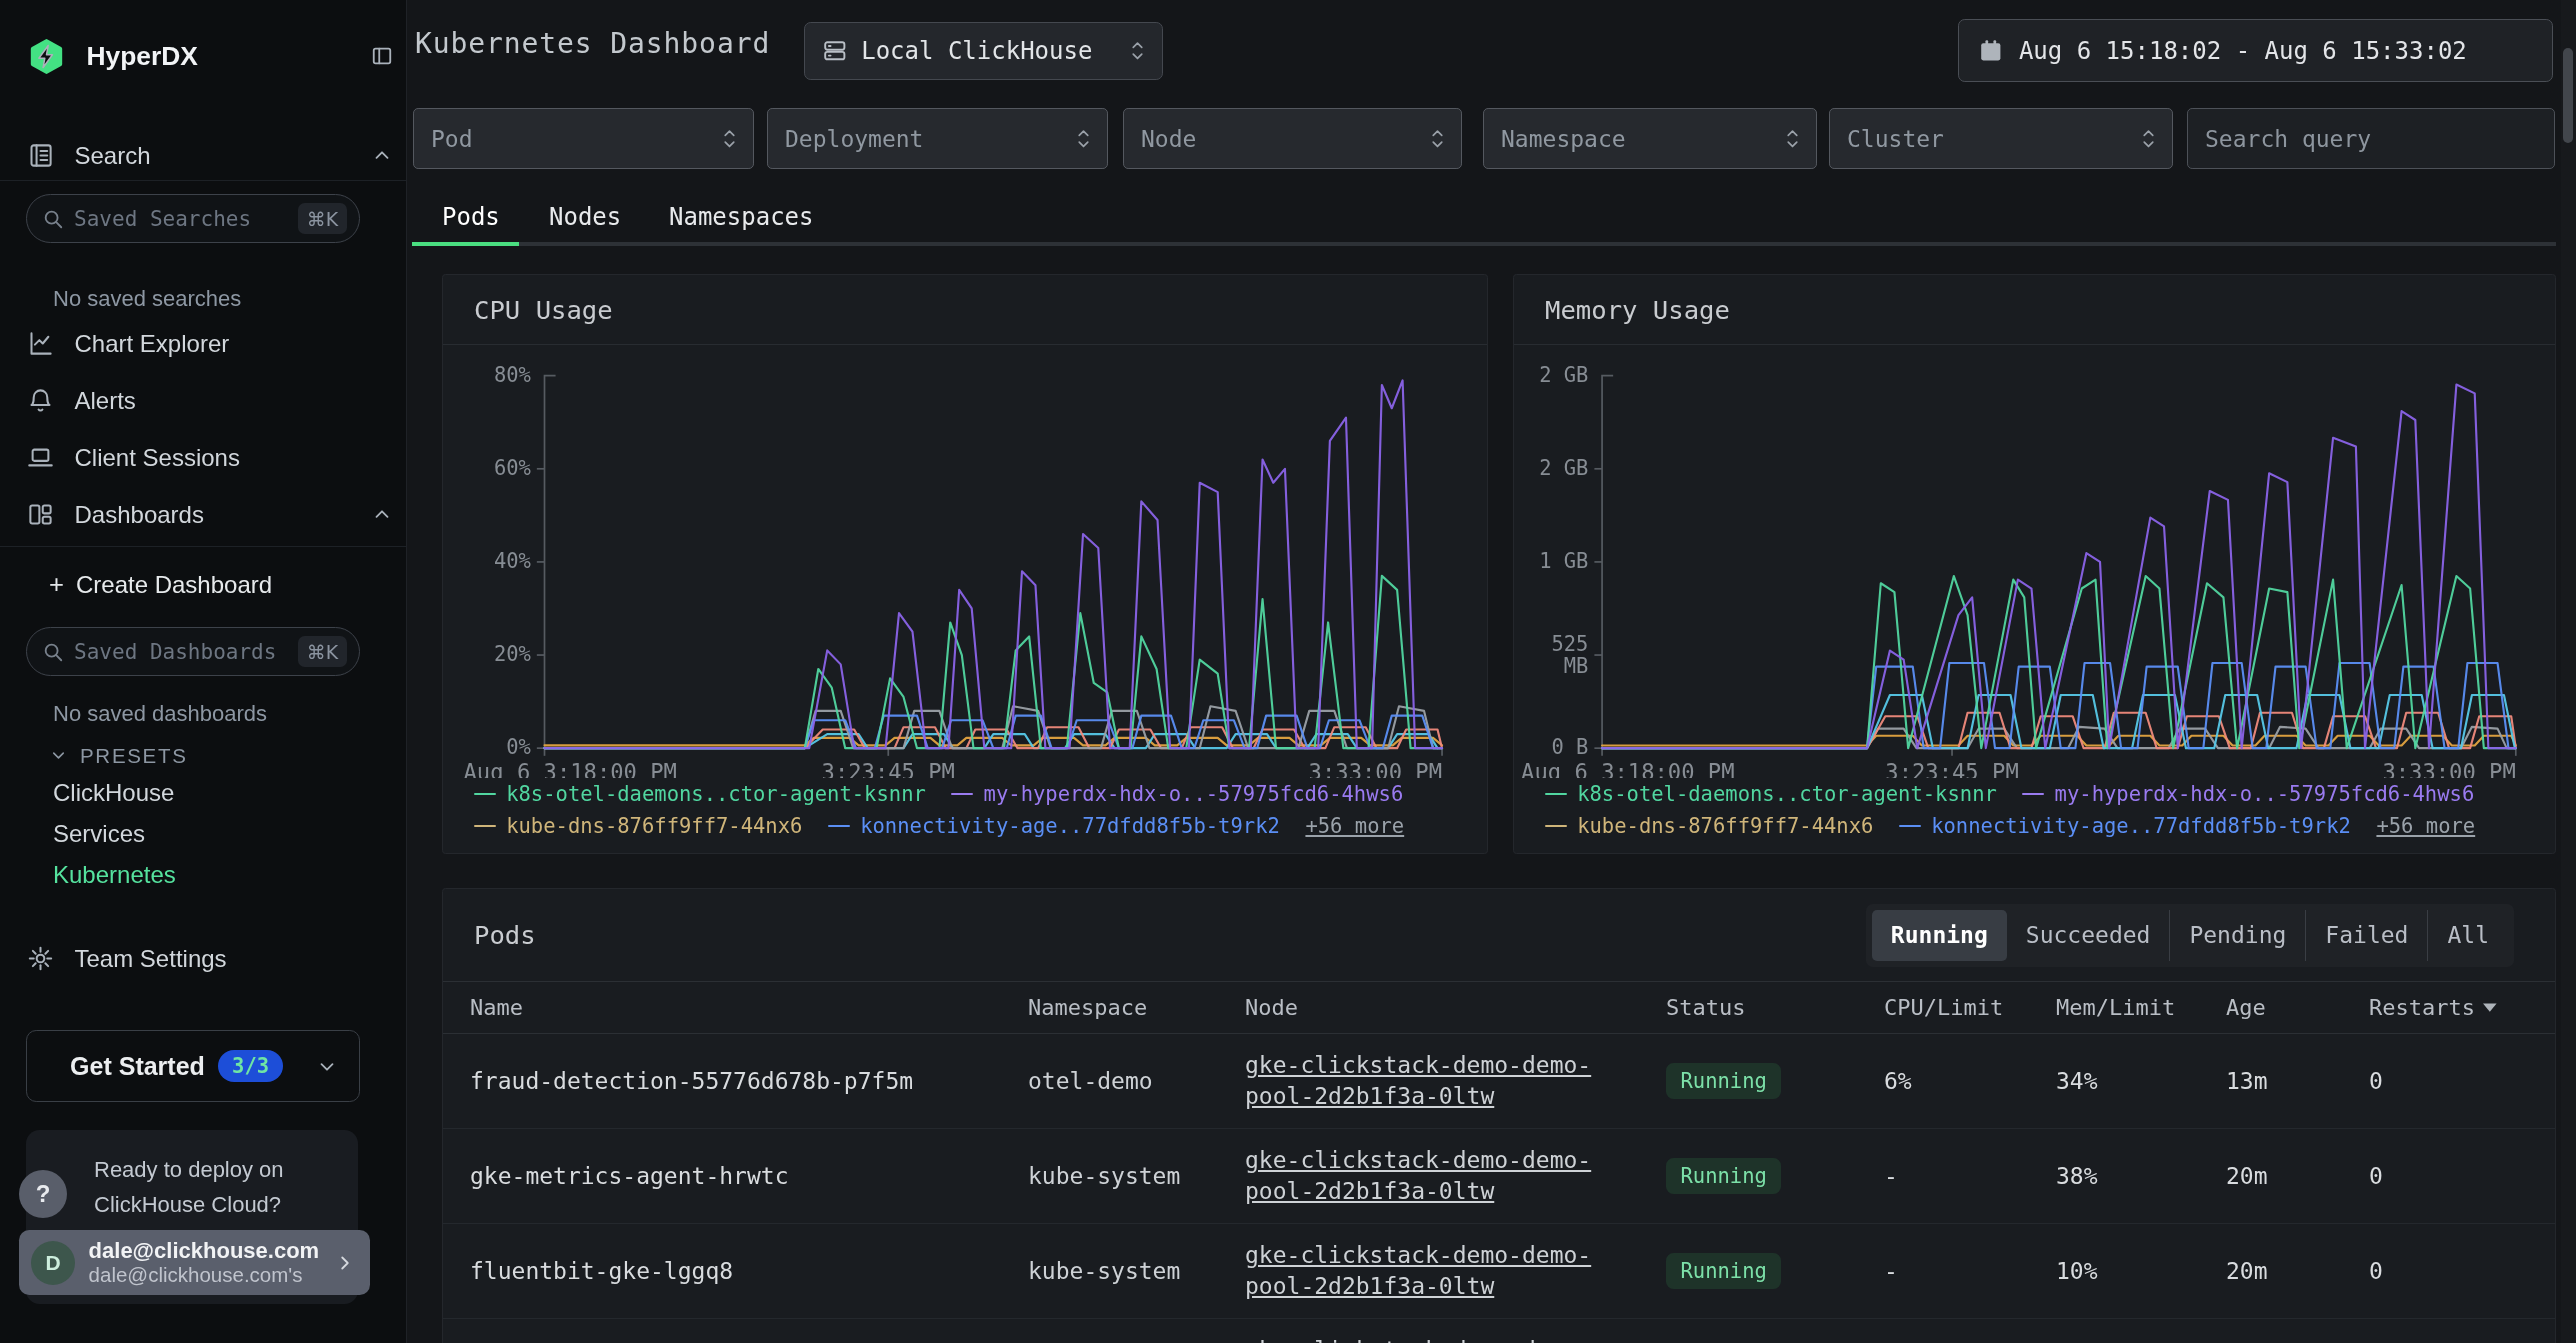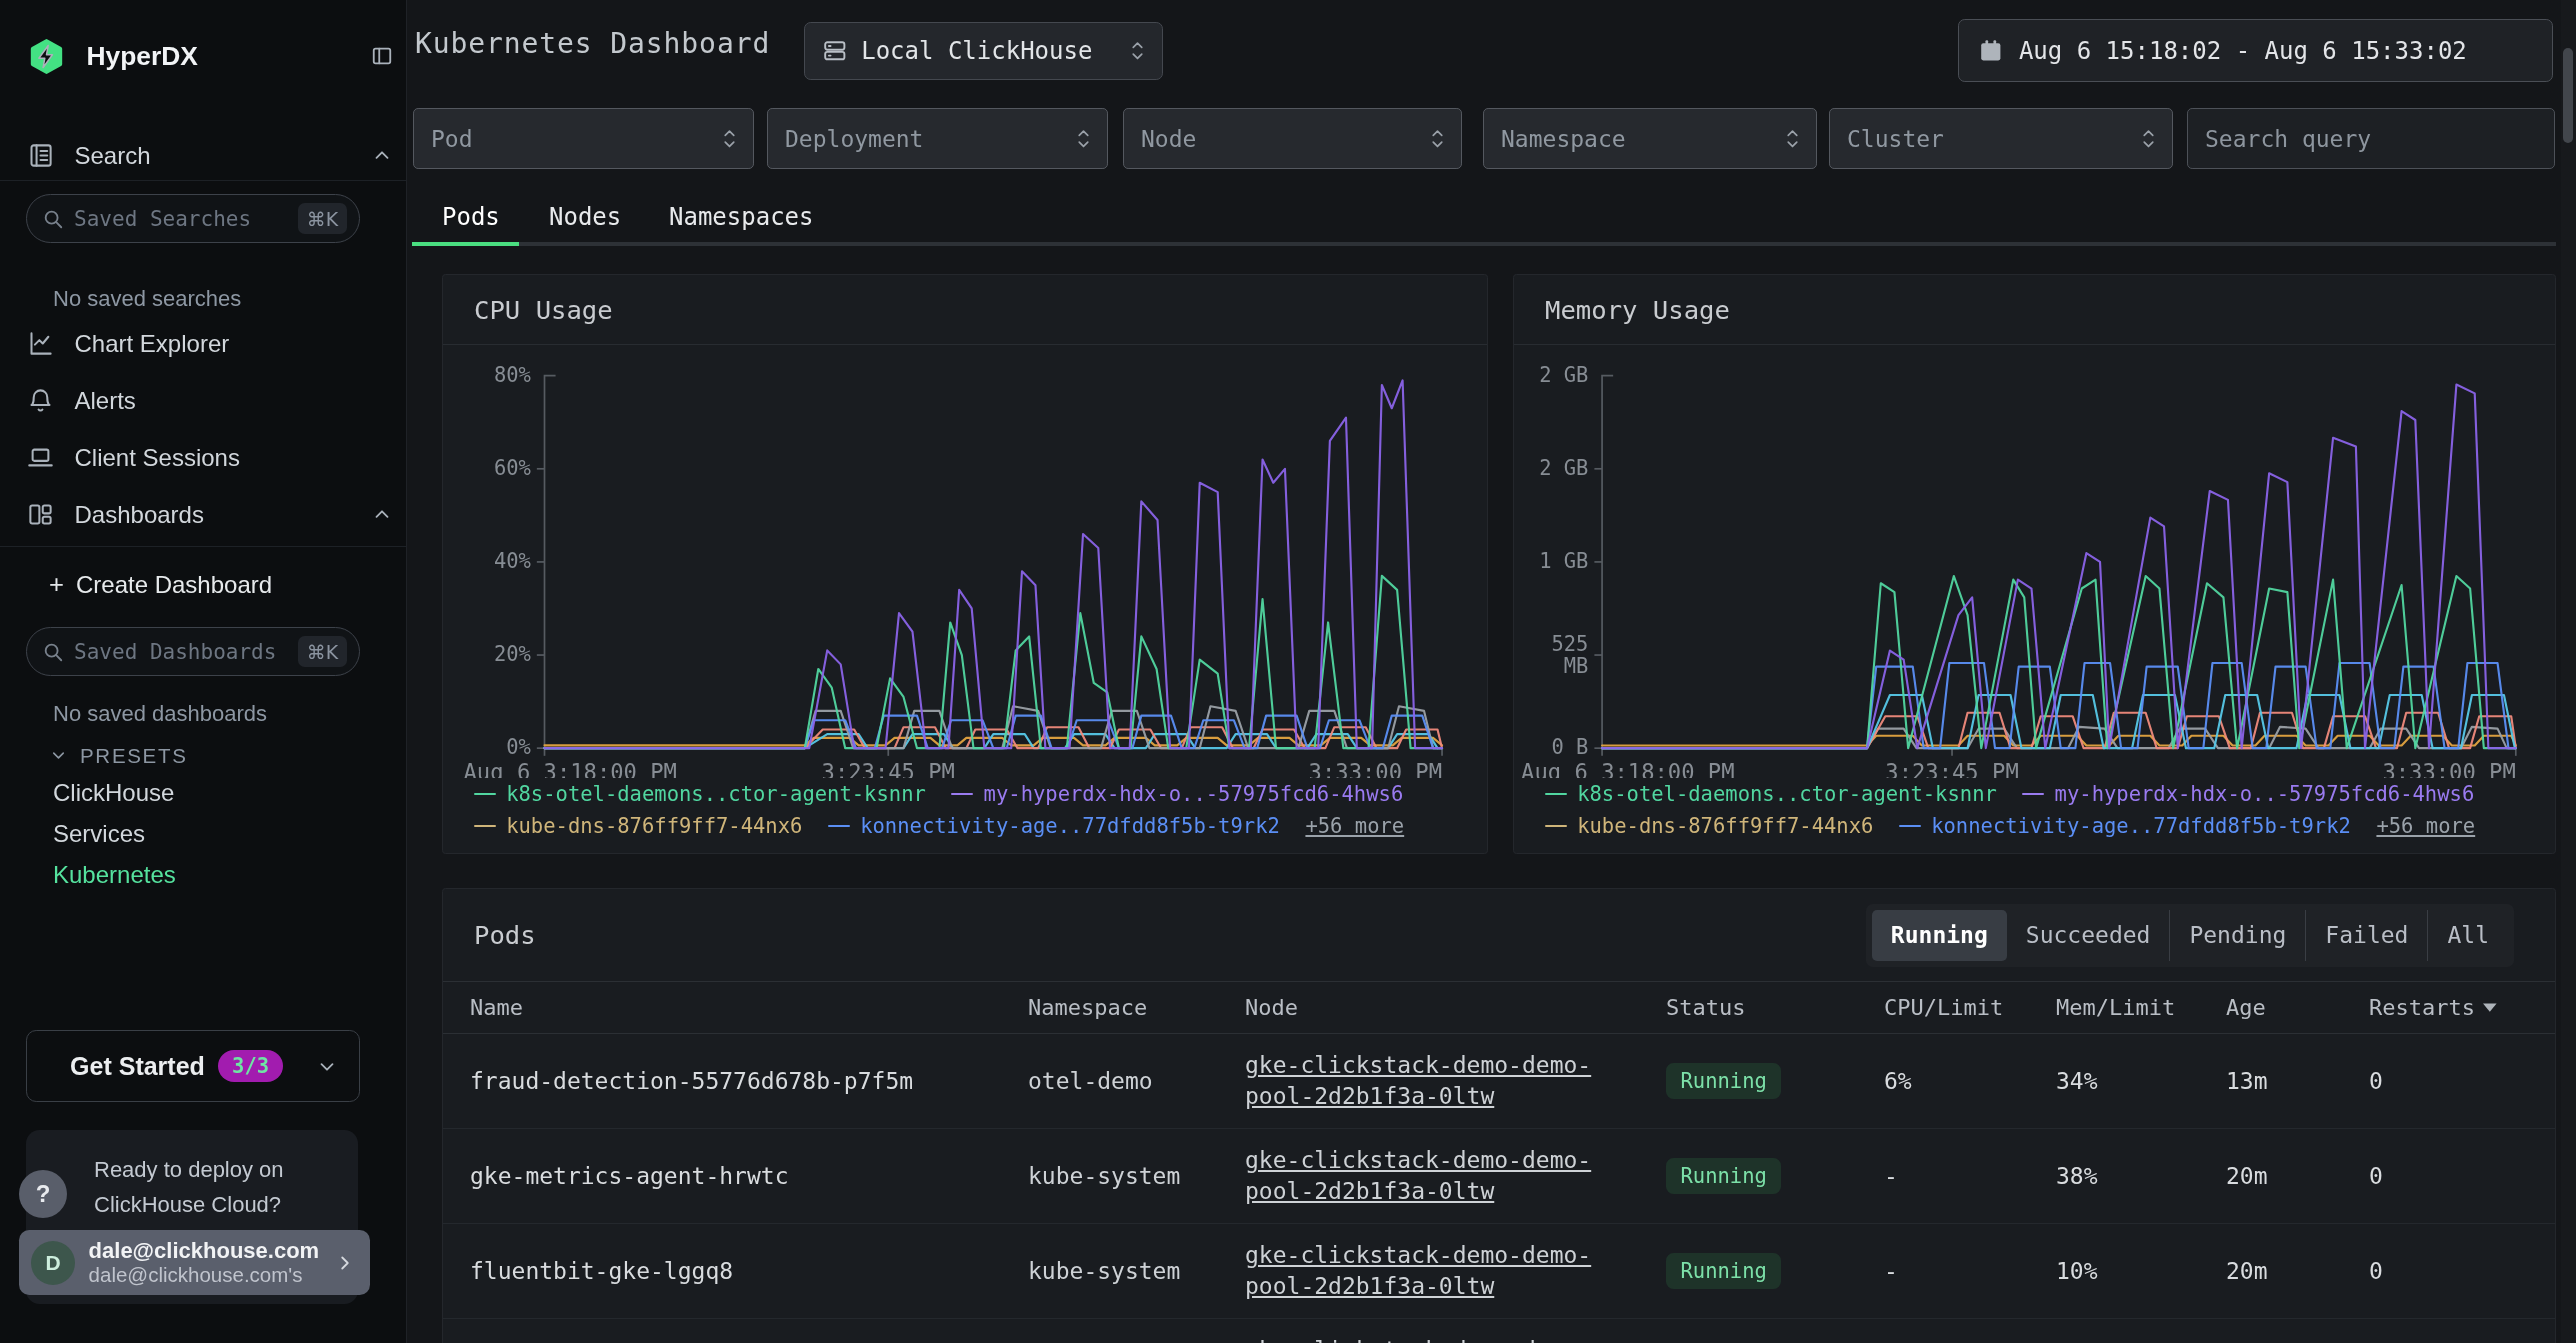--- a/index.html
+++ b/index.html
@@ -22,21 +22,21 @@
   .pill-input input::placeholder { color:#6d7682; }
   .kbd { background:#21252b; color:#8b94a0; border-radius:6.8px; padding:4.3px 8.5px; font-size:19px; font-family:"DejaVu Sans","Liberation Sans",sans-serif; }
   .muted-note { position:absolute; left:53px; font-size:22px; color:#8d97a3; }
   .preset-item { position:absolute; left:53px; height:38px; display:flex; align-items:center; font-size:24px; color:#d2d7dc; cursor:pointer; }
   .preset-item.active { color:#55e29e; }
   #presets-header { position:absolute; left:49px; height:31px; display:flex; align-items:center; gap:12px; color:#8d97a3; font-size:20.5px; letter-spacing:1.7px; cursor:pointer; }
   #presets-header svg { width:19px; height:19px; stroke:#8d97a3; fill:none; stroke-width:2; stroke-linecap:round; stroke-linejoin:round; }
 
   #get-started { position:absolute; left:25.6px; top:1030px; width:334px; height:72px; border:0.9px solid #3a3f46; border-radius:10.2px; display:flex; align-items:center; padding:0 20.5px; gap:13.6px; cursor:pointer; }
   #get-started .gs-label { font-size:25px; font-weight:bold; color:#eceef0;margin-left:23px; }
-  #get-started .gs-badge { background:#a21caf; color:#6fe5a4; border-radius:852px; padding:4.3px 13.6px; font-size:20.5px; font-weight:bold; }
+  #get-started .gs-badge { background:#1d4ed8; color:#6fe5a4; border-radius:852px; padding:4.3px 13.6px; font-size:20.5px; font-weight:bold; }
 
   #promo-card { position:absolute; left:25.6px; top:1130px; width:332px; height:174px; background:#191c21; border-radius:13.6px; }
   #promo-text { position:absolute; left:94px; top:1152px; font-size:22px; line-height:35px; color:#c3c9d1; }
   #q-circle { position:absolute; left:19px; top:1170px; width:48px; height:48px; border-radius:50%; background:#595e6a; color:#e8eaee; font-size:24px; font-weight:bold; display:flex; align-items:center; justify-content:center; }
 
   #user-pill { position:absolute; left:19px; top:1230px; width:351px; height:65px; background:#5a5f6c; border-radius:10.2px; display:flex; align-items:center; padding:0 13.6px 0 12px; gap:13.6px; cursor:pointer; }
   #avatar { width:44px; height:44px; border-radius:50%; background:#3d564c; color:#cdeedd; font-size:21px; font-weight:bold; display:flex; align-items:center; justify-content:center; flex:0 0 44px; }
   #user-pill .u-main { font-size:22px; font-weight:bold; color:#f2f3f5; line-height:25.6px; }
   #user-pill .u-sub { font-size:20.5px; color:#c0c4cd; line-height:24px; }
   #user-pill svg { width:22px; height:22px; stroke:#d5d8de; fill:none; stroke-width:2; stroke-linecap:round; stroke-linejoin:round; margin-left:auto; }
@@ -221,20 +221,36 @@
   <div class="preset-item" style="top:774px;">
       <span>ClickHouse</span>
     </div>
   <div class="preset-item" style="top:815px;">
       <span>Services</span>
     </div>
   <div class="preset-item active" style="top:856px;">
       <span>Kubernetes</span>
     </div>
 
+  <div class="side-row" style="top:938px;">
+    <span class="side-icon">
+      <svg viewBox="0 0 24 24">
+          <circle cx="12" cy="12" r="3.4"></circle>
+          <line x1="12" y1="2.5" x2="12" y2="6"></line>
+          <line x1="12" y1="18" x2="12" y2="21.5"></line>
+          <line x1="2.5" y1="12" x2="6" y2="12"></line>
+          <line x1="18" y1="12" x2="21.5" y2="12"></line>
+          <line x1="5.2" y1="5.2" x2="7.7" y2="7.7"></line>
+          <line x1="16.3" y1="16.3" x2="18.8" y2="18.8"></line>
+          <line x1="5.2" y1="18.8" x2="7.7" y2="16.3"></line>
+          <line x1="16.3" y1="7.7" x2="18.8" y2="5.2"></line>
+        </svg>
+    </span>
+    <span>Team Settings</span>
+  </div>
 
   <div id="get-started">
     <span class="gs-label">Get Started</span>
     <span class="gs-badge mono">3/3</span>
     <span class="chev" style="margin-left:auto;">
         <svg viewBox="0 0 24 24">
           <polyline points="6 10 12 16 18 10"></polyline>
         </svg>
       </span>
   </div>

